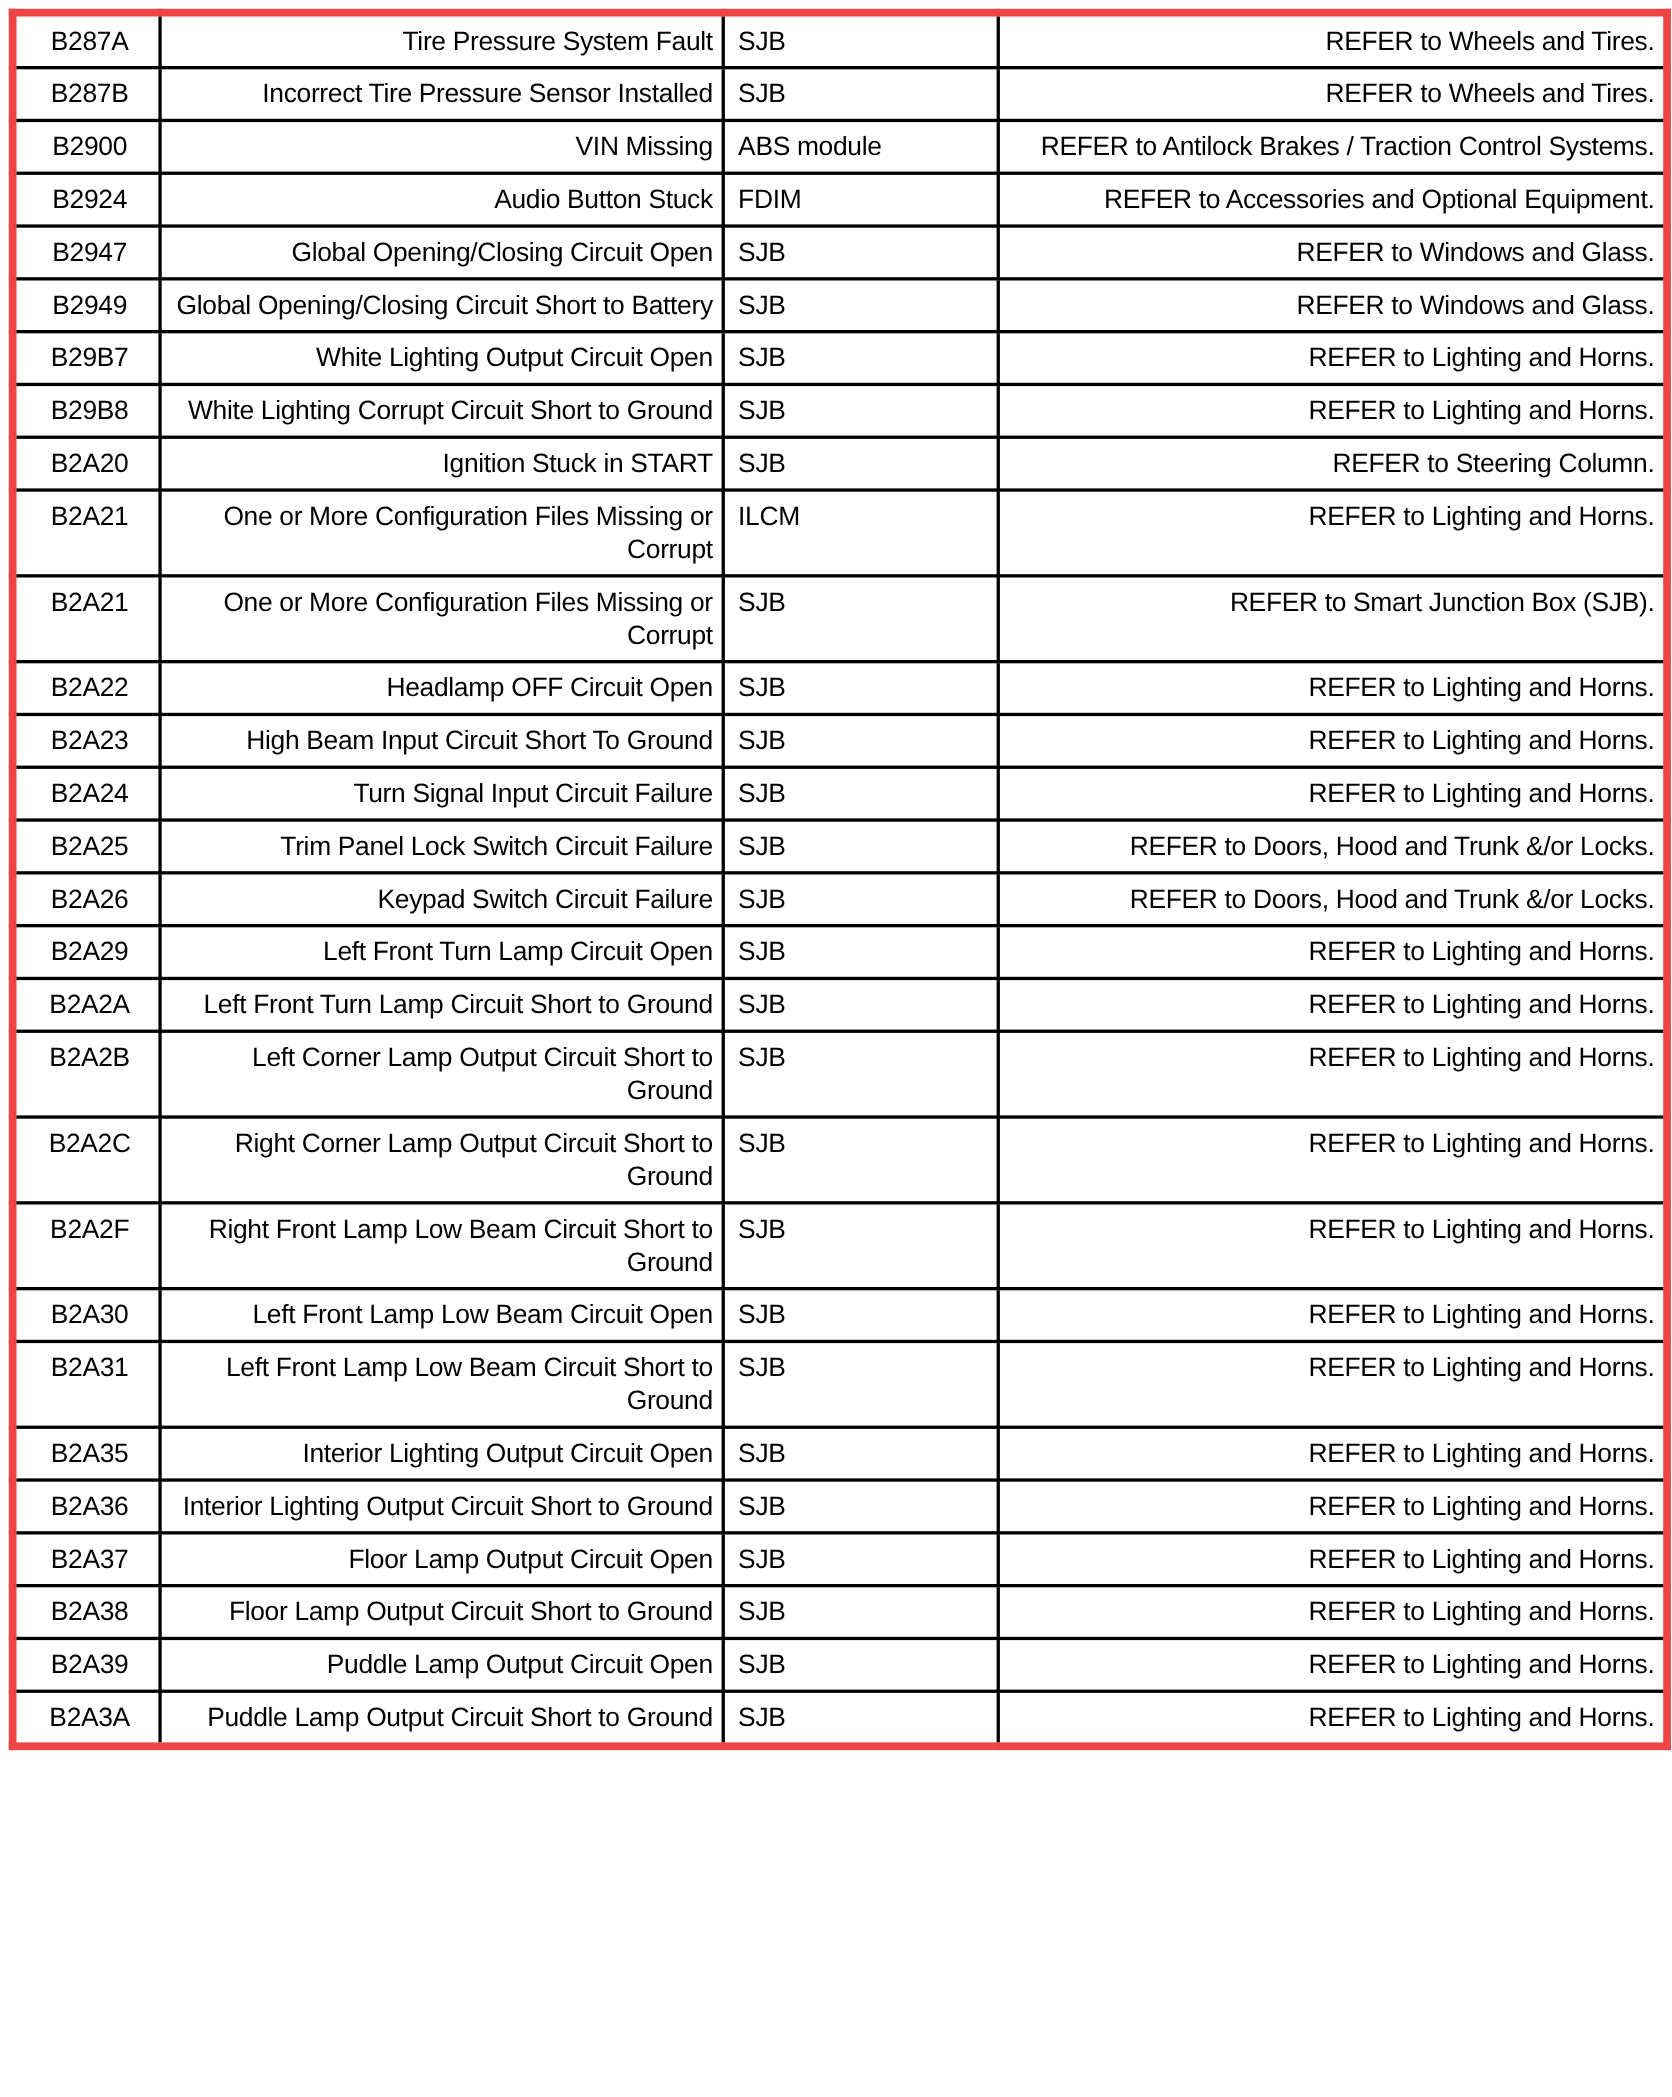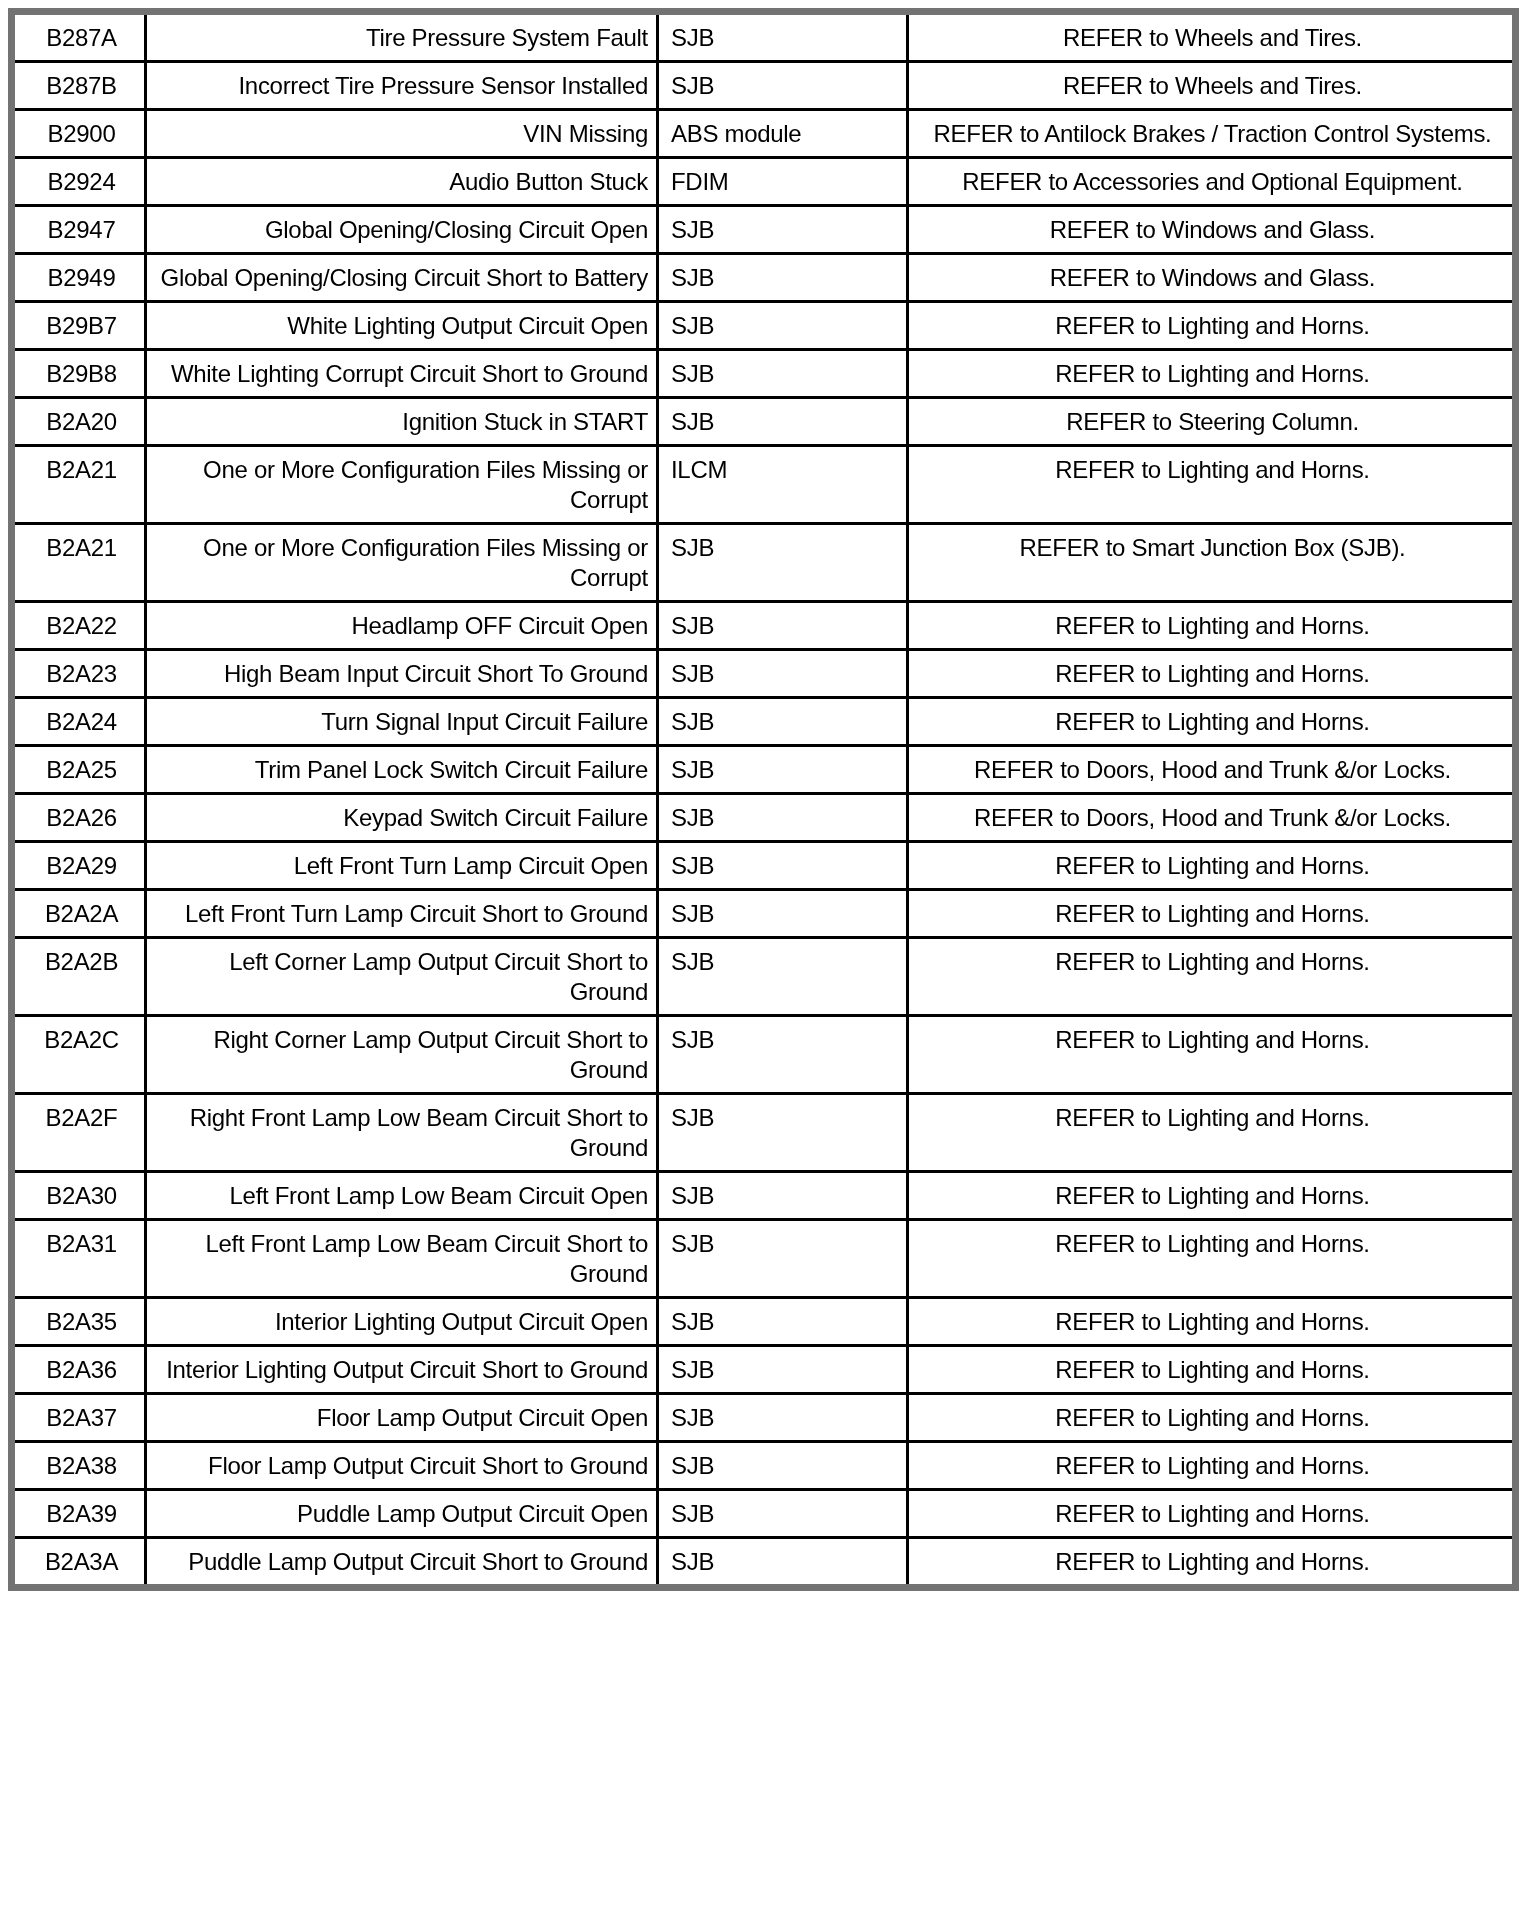--- a/index.html
+++ b/index.html
@@ -14,21 +14,21 @@
     background: #ffffff;
     overflow: hidden;
   }
   table.dtc-table {
     position: absolute;
     left: 8px;
     top: 8px;
     width: 1504px;
     border-collapse: collapse;
     table-layout: fixed;
-    border: 7px solid #737373;
+    border: 7px solid #ef4444;
   }
   table.dtc-table td {
     border: 3px solid #000000;
     vertical-align: top;
     font-family: "Liberation Sans", sans-serif;
     font-size: 24px;
     line-height: 30px;
     letter-spacing: -0.3px;
     color: #000000;
     padding: 8px 8px 7px 12px;
@@ -41,21 +41,21 @@
   }
   td.col-module {
     padding-left: 4px;
     padding-right: 4px;
   }
   td.col-desc {
     text-align: right;
     padding-left: 13px;
   }
   td.col-action {
-    text-align: center;
+    text-align: right;
     padding-left: 14px;
   }
 </style>
 </head>
 <body>
 
 <div class="page">
   <table class="dtc-table">
     <colgroup>
       <col style="width:134px">

